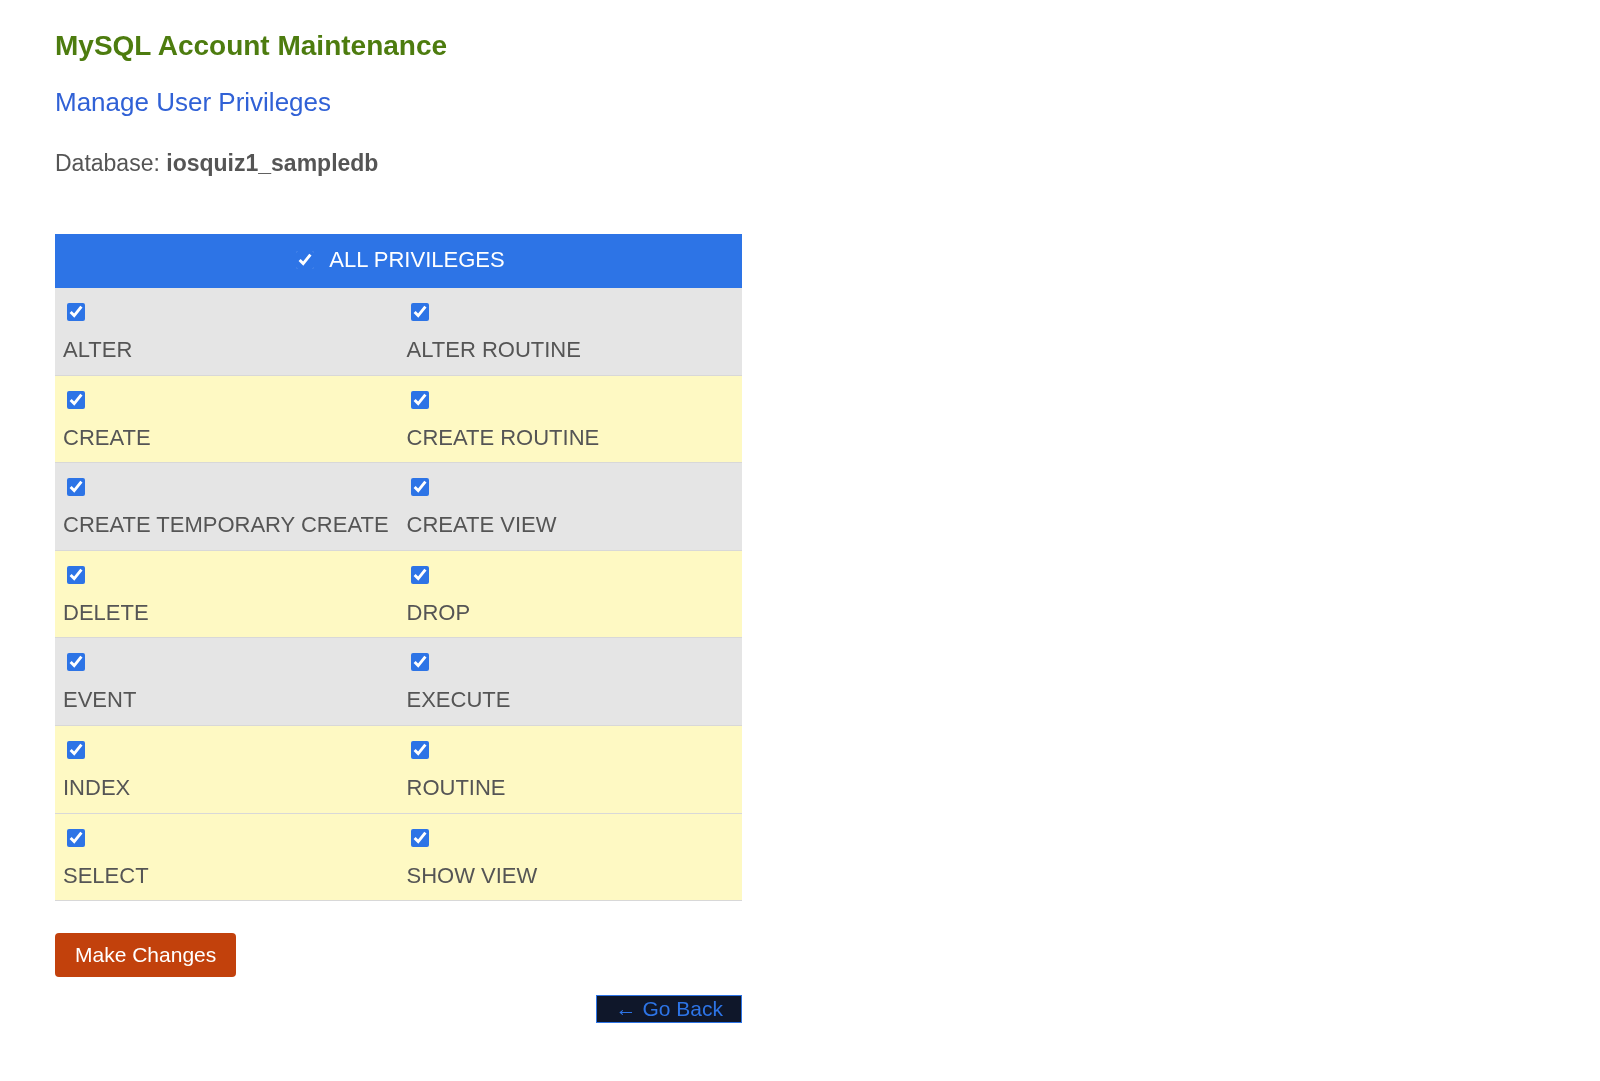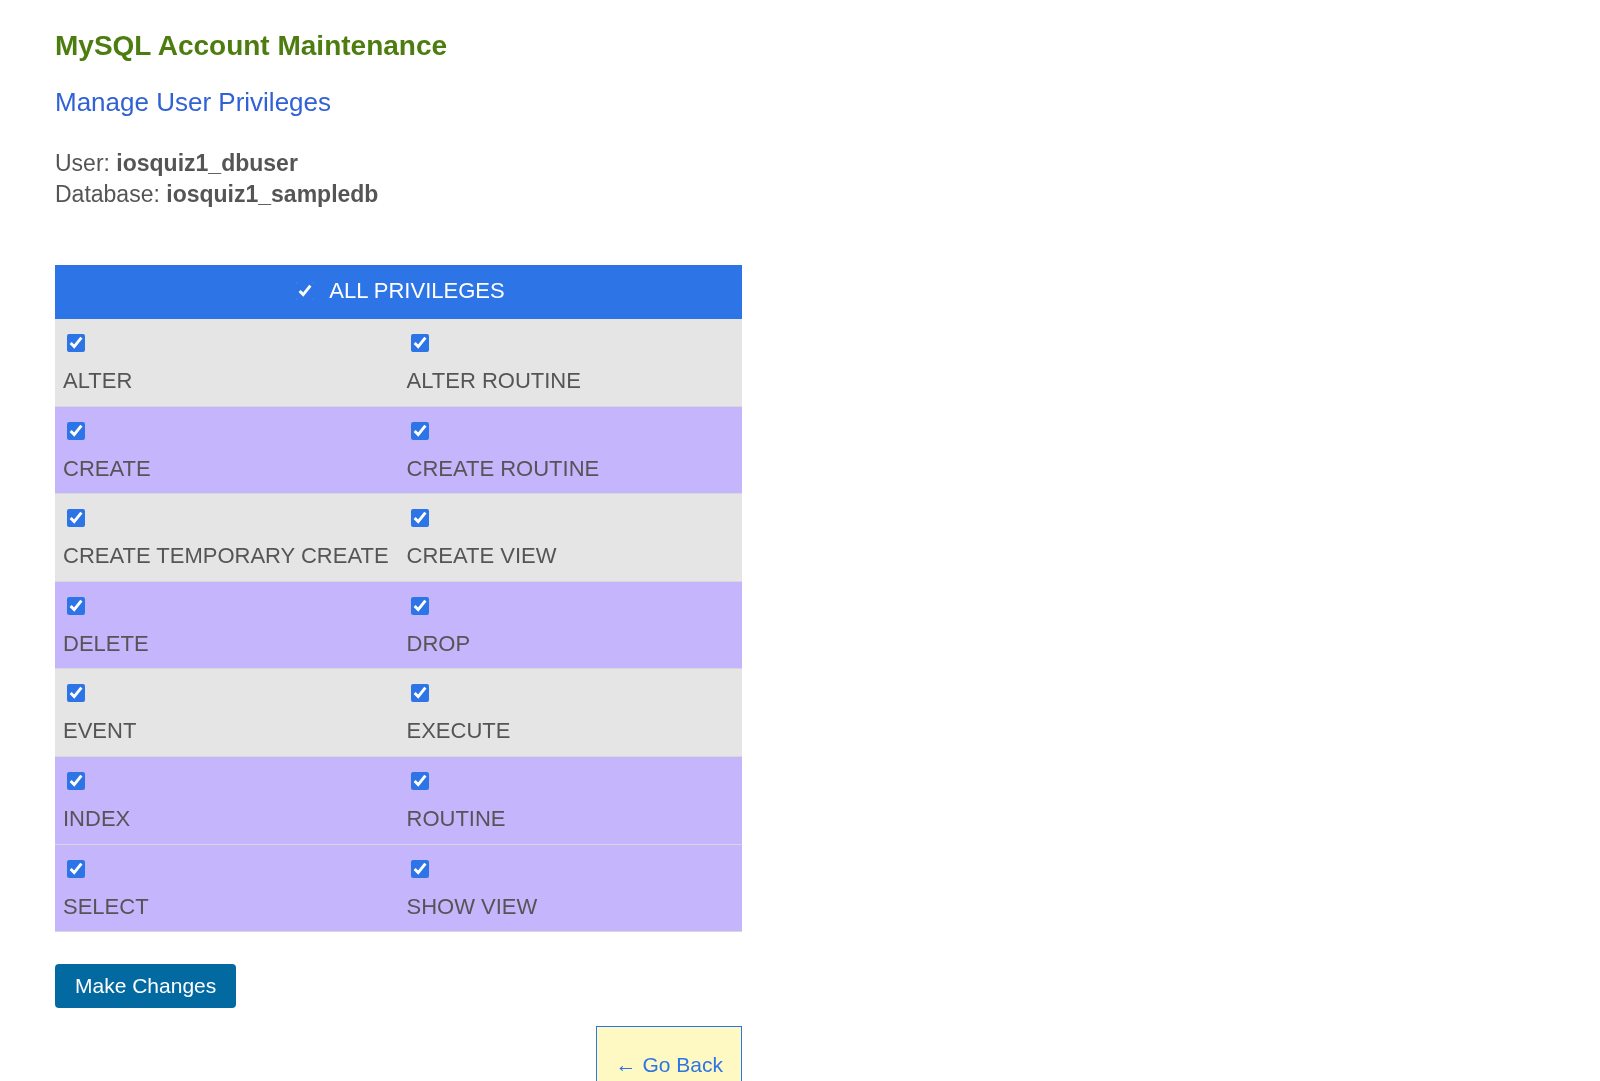--- a/index.html
+++ b/index.html
@@ -35,21 +35,21 @@
     border-collapse: collapse;
     font-size: 22px;
     color: #555;
   }
   .priv-table td {
     padding: 10px 8px;
     vertical-align: middle;
     border-bottom: 1px solid #d8d8d8;
   }
   .priv-table tr.alt td { background: #e5e5e5; }
-  .priv-table tr.plain td { background: #c4b5fd; }
+  .priv-table tr.plain td { background: #fef9c3; }
   .priv-header td {
     background: #2d74e6 !important;
     color: #fff;
     font-weight: 400;
     text-align: center;
     padding: 13px 24px;
     border-bottom: none;
   }
   .priv-header .header-inner {
     display: inline-flex;
@@ -70,54 +70,51 @@
   }
   .priv-header input[type=checkbox]{
     accent-color: #2d74e6;
     width: 18px; height: 18px;
   }
   .cell span { line-height: 1.3; }
   .col1 { width: 50%; }
   .col2 { width: 50%; }
   .actions { margin-top: 32px; }
   .btn-make {
-    background: #0369a1;
+    background: #c2410c;
     color: #fff;
     border: none;
     border-radius: 4px;
     font-size: 21px;
     padding: 10px 20px;
     cursor: pointer;
   }
   .goback-wrap {
     width: 687px;
     display: flex;
     justify-content: flex-end;
     margin-top: 18px;
   }
   .btn-back {
-    background: #fef9c3;
+    background: #0f172a;
     border: 1.5px solid #2d74e6;
     color: #2d74e6;
     font-size: 21px;
-    padding: 26px 18px;
+    padding: 1px 18px;
     cursor: pointer;
   }
   .arrow { margin-right: 6px; }
 </style>
 </head>
 <body>
 
 <h1 class="page-title">MySQL Account Maintenance</h1>
 <h2 class="sub-title">Manage User Privileges</h2>
 
 <div class="meta">
-  <div>
-    <span class="label">User: </span><span class="value">iosquiz1_dbuser</span>
-  </div>
   <div>
     <span class="label">Database: </span><span class="value">iosquiz1_sampledb</span>
   </div>
 </div>
 
 <table class="priv-table">
   <tbody>
       <tr class="priv-header">
     <td colspan="2">
       <span class="header-inner">

